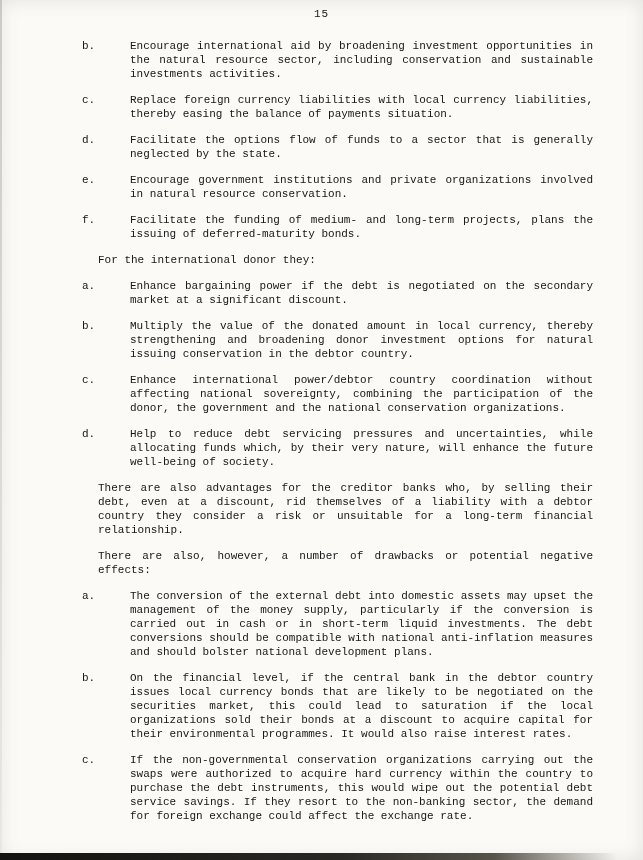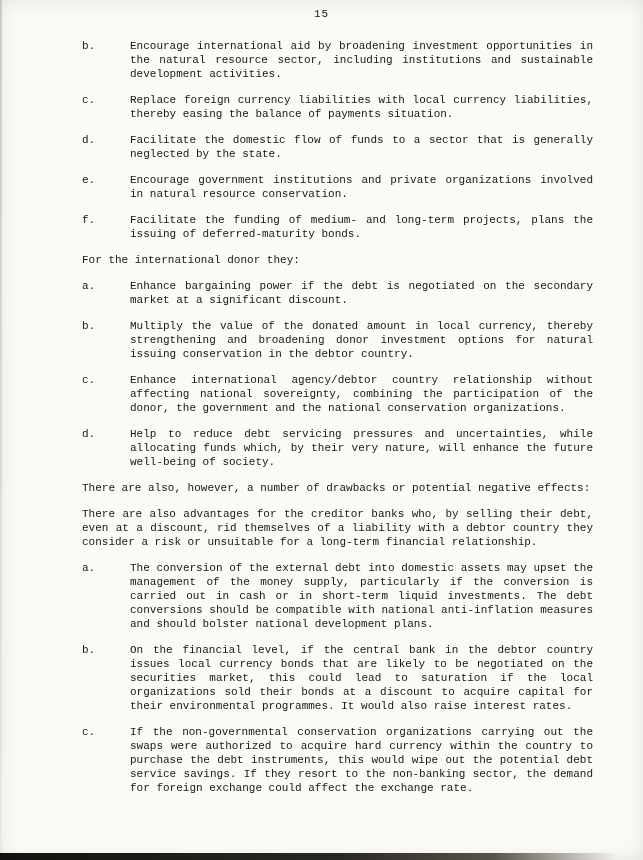--- a/index.html
+++ b/index.html
@@ -23,21 +23,21 @@
   }
   .page-number {
     text-align: center;
     padding-top: 7px;
     letter-spacing: 1px;
   }
   .content {
     padding: 18px 50px 0 82px;
   }
   .content p.para {
-    margin: 0 0 12px 0;
+    margin: 0 0 12px 16px;
     text-align: justify;
   }
   .li {
     display: flex;
     margin: 0 0 12px 0;
   }
   .li .letter {
     width: 48px;
     flex: 0 0 48px;
   }
@@ -65,57 +65,57 @@
 </style>
 </head>
 <body>
 
 <div class="page">
   <div class="edge-line"></div>
   <div class="page-number">15</div>
   <div class="content" id="content">
       <div class="li">
         <span class="letter">b.</span>
-        <span class="li-text">Encourage international aid by broadening investment opportunities in the natural resource sector, including institutions and sustainable development activities.</span>
+        <span class="li-text">Encourage international aid by broadening investment opportunities in the natural resource sector, including conservation and sustainable investments activities.</span>
       </div>
       <div class="li">
         <span class="letter">c.</span>
         <span class="li-text">Replace foreign currency liabilities with local currency liabilities, thereby easing the balance of payments situation.</span>
       </div>
       <div class="li">
         <span class="letter">d.</span>
-        <span class="li-text">Facilitate the domestic flow of funds to a sector that is generally neglected by the state.</span>
+        <span class="li-text">Facilitate the options flow of funds to a sector that is generally neglected by the state.</span>
       </div>
       <div class="li">
         <span class="letter">e.</span>
         <span class="li-text">Encourage government institutions and private organizations involved in natural resource conservation.</span>
       </div>
       <div class="li">
         <span class="letter">f.</span>
         <span class="li-text">Facilitate the funding of medium- and long-term projects, plans the issuing of deferred-maturity bonds.</span>
       </div>
       <p class="para">For the international donor they:</p>
       <div class="li">
         <span class="letter">a.</span>
         <span class="li-text">Enhance bargaining power if the debt is negotiated on the secondary market at a significant discount.</span>
       </div>
       <div class="li">
         <span class="letter">b.</span>
         <span class="li-text">Multiply the value of the donated amount in local currency, thereby strengthening and broadening donor investment options for natural issuing conservation in the debtor country.</span>
       </div>
       <div class="li">
         <span class="letter">c.</span>
-        <span class="li-text">Enhance international agency/debtor country relationship without affecting national sovereignty, combining the participation of the donor, the government and the national conservation organizations.</span>
+        <span class="li-text">Enhance international power/debtor country coordination without affecting national sovereignty, combining the participation of the donor, the government and the national conservation organizations.</span>
       </div>
       <div class="li">
         <span class="letter">d.</span>
         <span class="li-text">Help to reduce debt servicing pressures and uncertainties, while allocating funds which, by their very nature, will enhance the future well-being of society.</span>
       </div>
+      <p class="para">There are also advantages for the creditor banks who, by selling their debt, even at a discount, rid themselves of a liability with a debtor country they consider a risk or unsuitable for a long-term financial relationship.</p>
       <p class="para">There are also, however, a number of drawbacks or potential negative effects:</p>
-      <p class="para">There are also advantages for the creditor banks who, by selling their debt, even at a discount, rid themselves of a liability with a debtor country they consider a risk or unsuitable for a long-term financial relationship.</p>
       <div class="li">
         <span class="letter">a.</span>
         <span class="li-text">The conversion of the external debt into domestic assets may upset the management of the money supply, particularly if the conversion is carried out in cash or in short-term liquid investments. The debt conversions should be compatible with national anti-inflation measures and should bolster national development plans.</span>
       </div>
       <div class="li">
         <span class="letter">b.</span>
         <span class="li-text">On the financial level, if the central bank in the debtor country issues local currency bonds that are likely to be negotiated on the securities market, this could lead to saturation if the local organizations sold their bonds at a discount to acquire capital for their environmental programmes. It would also raise interest rates.</span>
       </div>
       <div class="li">
         <span class="letter">c.</span>

